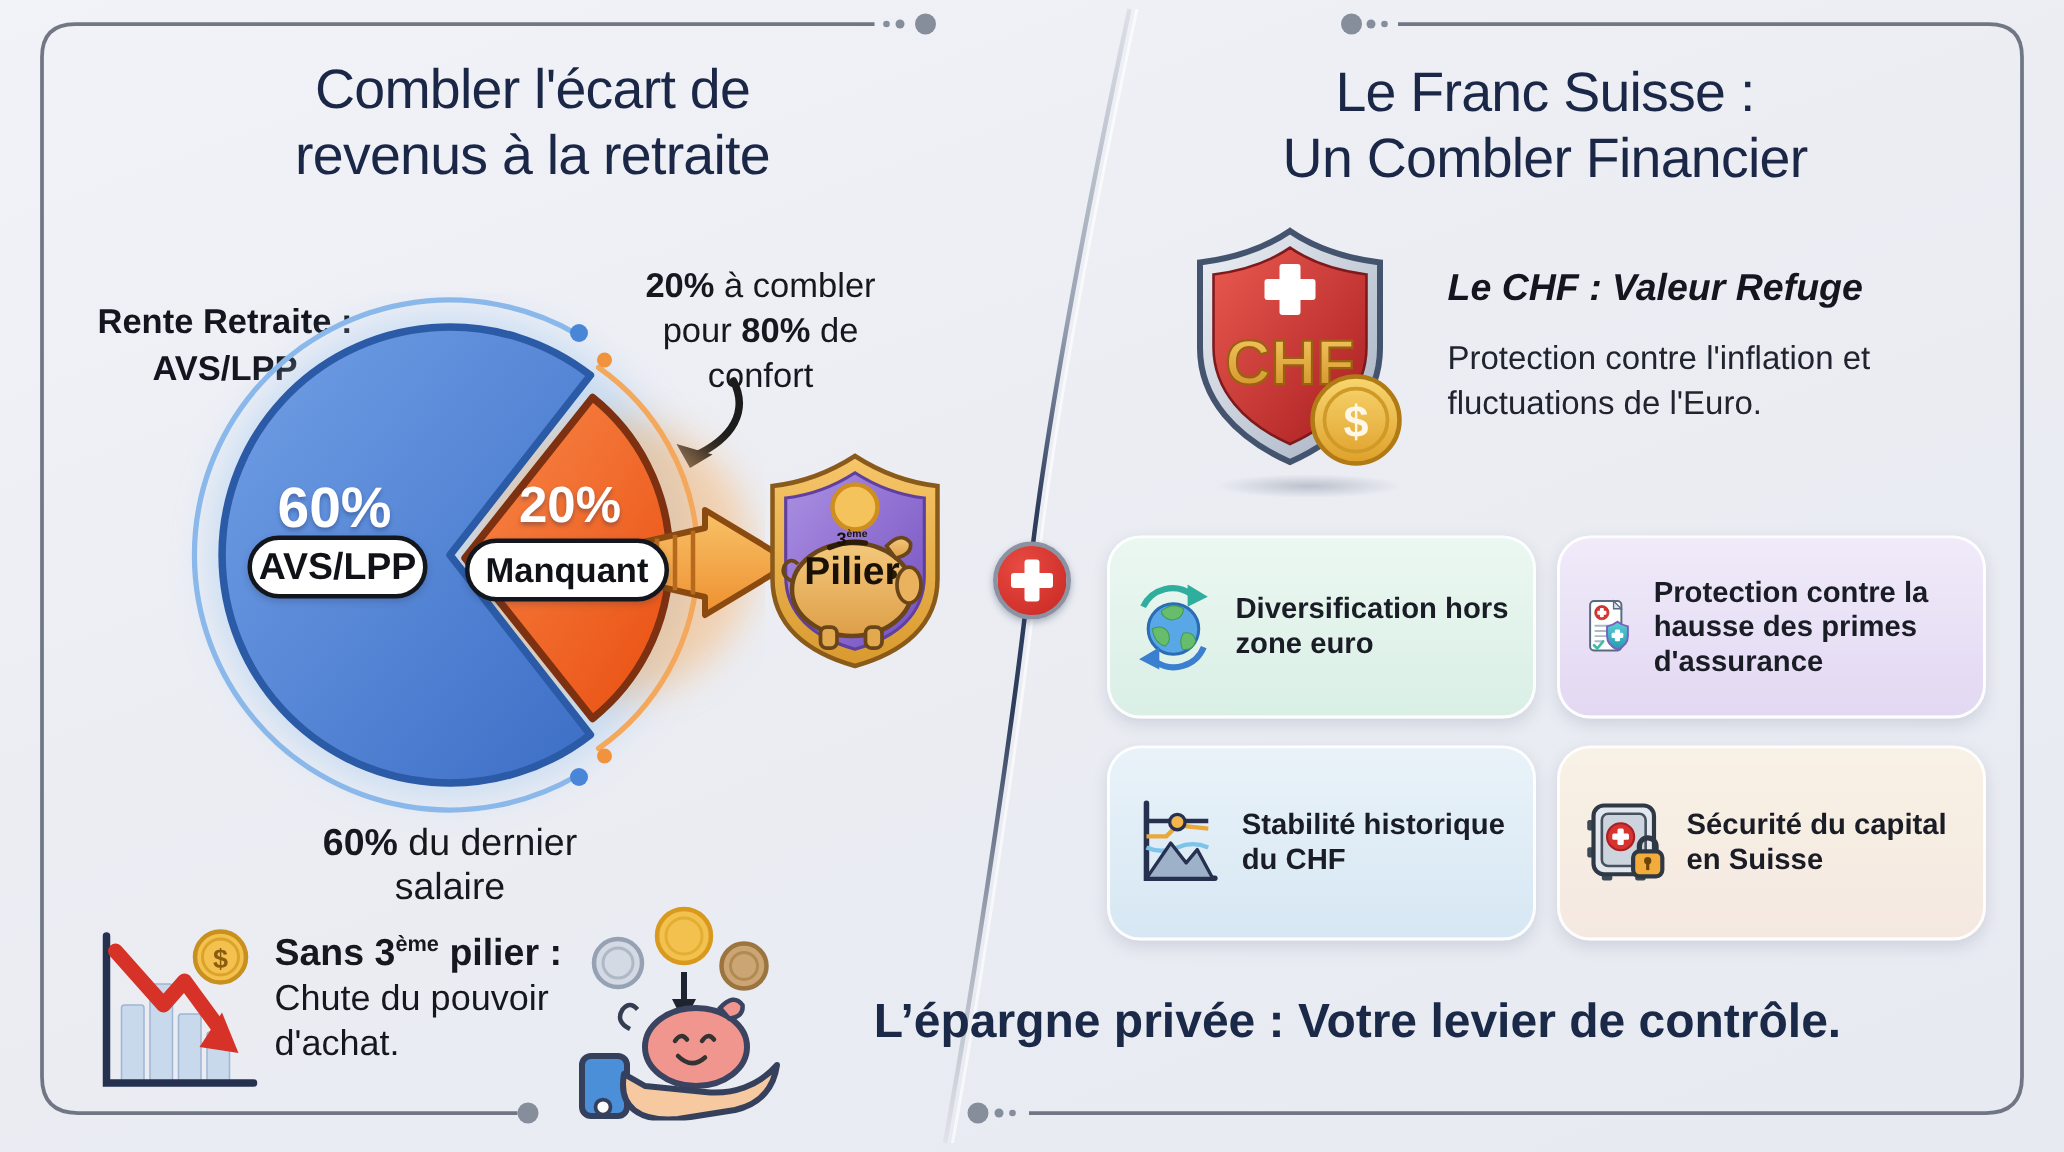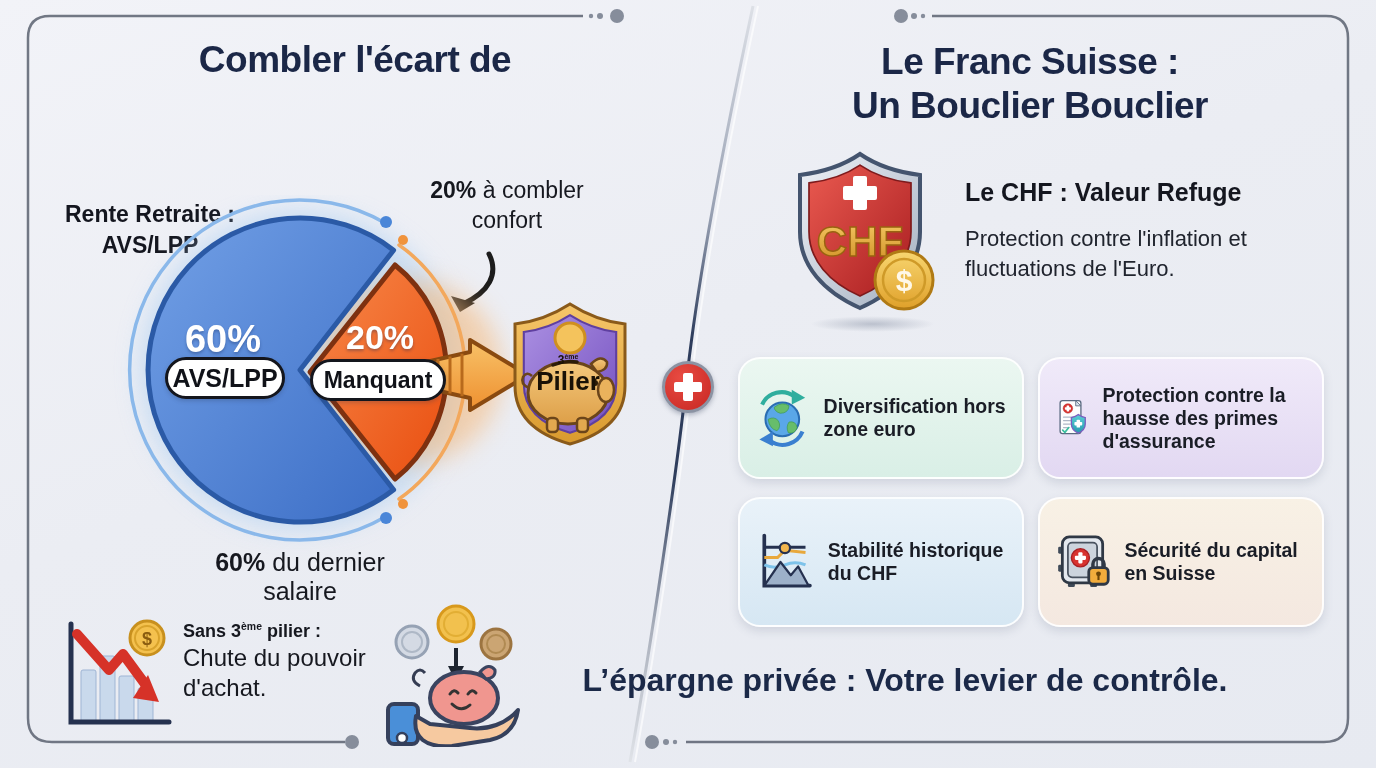--- a/index.html
+++ b/index.html
@@ -3,21 +3,21 @@
 <meta charset="utf-8">
 <style>
   html,body{margin:0;padding:0;background:#dfe2ea;}
   .stage{
     position:relative;width:1376px;height:768px;overflow:hidden;
     background:linear-gradient(160deg,#f2f3f8 0%,#ebedf3 45%,#e7eaf1 100%);
     font-family:"Liberation Sans",sans-serif;color:#1b2747;
   }
   .abs{position:absolute;}
   .ctr{text-align:center;}
-  .ttl{font-weight:bold;font-size:37px;line-height:1.18;color:#1b2747;letter-spacing:-0.5px;}
+  .ttl{font-weight:normal;font-size:37px;line-height:1.18;color:#1b2747;letter-spacing:-0.5px;}
   .blk{color:#16181f;}
   .pill{
     display:flex;align-items:center;justify-content:center;background:#fff;
     border:3px solid #14161d;border-radius:999px;font-weight:bold;color:#101218;
     box-shadow:0 2px 4px rgba(40,50,80,.25);
   }
   .pie-pct{font-weight:bold;color:#fff;text-shadow:0 2px 3px rgba(20,40,90,.35);}
   .card{
     border-radius:22px;display:flex;align-items:center;gap:12px;padding:0 10px 0 14px;
     border:2px solid rgba(255,255,255,.9);box-shadow:0 4px 10px rgba(90,100,130,.18);
@@ -67,29 +67,31 @@
       <circle cx="652" cy="742" r="7"></circle>
         <circle cx="666" cy="742" r="3"></circle>
         <circle cx="675" cy="742" r="2.2"></circle>
     </g>
     <path d="M753,6 C720,160 695,300 686,386 C677,470 652,640 630,762" stroke="url(#divGrad)" stroke-width="3" fill="none"></path>
     <path d="M758,6 C725,160 700,300 691,386 C682,470 657,640 635,762" stroke="#ffffff" stroke-width="2" fill="none" opacity="0.65"></path>
   </svg>
 
   <div class="abs ctr ttl" style="left:90px;top:38px;width:530px;">
     <div>Combler l'écart de</div>
+    <div>revenus à la retraite</div>
   </div>
 
   <div class="abs ctr" style="left:40px;top:163px;width:220px;font-size:23px;font-weight:bold;color:#14161f;line-height:1.35;margin-top:36px;">
     <div>Rente Retraite :</div>
     <div>AVS/LPP</div>
   </div>
 
   <div class="abs ctr blk" style="left:412px;top:176px;width:190px;font-size:23px;line-height:1.3;">
     <div><b>20%</b><span> à combler</span></div>
+    <div><span>pour </span><b>80%</b><span> de</span></div>
     <div><span>confort</span></div>
   </div>
 
   <svg class="abs" style="left:443px;top:250px;" width="70" height="66" viewBox="0 0 70 66">
     <path d="M46,4 C56,24 46,42 20,54" stroke="#1c1c1c" stroke-width="5" fill="none" stroke-linecap="round"></path>
     <polygon points="8,46 17,62 32,53" fill="#1c1c1c"></polygon>
   </svg>
 
   <svg class="abs" style="left:110px;top:195px;" width="400" height="380" viewBox="0 0 400 380">
     <defs>
@@ -183,21 +185,21 @@
     </g>
     <path d="M16,12 V110 H114" stroke="#25314f" stroke-width="5" fill="none" stroke-linecap="round"></path>
     <circle cx="92" cy="26" r="17" fill="#f4c14e" stroke="#c8901e" stroke-width="3"></circle>
     <circle cx="92" cy="26" r="12" fill="none" stroke="#d9a32c" stroke-width="2"></circle>
     <text x="92" y="33" text-anchor="middle" font-size="18" font-weight="bold" fill="#8a5c10">$</text>
     <path d="M22,22 L54,58 L68,42 L90,72" stroke="#d63228" stroke-width="10" fill="none" stroke-linejoin="round" stroke-linecap="round"></path>
     <polygon points="104,90 78,86 93,63" fill="#d63228"></polygon>
   </svg>
 
   <div class="abs blk" style="left:183px;top:620px;width:215px;font-size:24px;line-height:1.25;">
-    <div style="font-size:18px;font-weight:bold;"><span>Sans 3</span><span class="sup">ème</span><span> pilier :</span></div>
+    <div style="font-size:25px;font-weight:bold;"><span>Sans 3</span><span class="sup">ème</span><span> pilier :</span></div>
     <div>Chute du pouvoir</div>
     <div>d'achat.</div>
   </div>
 
   <svg class="abs" style="left:382px;top:592px;" width="140" height="155" viewBox="0 0 140 155">
     <circle cx="30" cy="50" r="16" fill="#d4dae4" stroke="#96a2b4" stroke-width="3"></circle>
     <circle cx="30" cy="50" r="10" fill="none" stroke="#aeb8c6" stroke-width="2"></circle>
     <circle cx="74" cy="32" r="18" fill="#f2c14e" stroke="#d8991c" stroke-width="3"></circle>
     <circle cx="74" cy="32" r="12" fill="none" stroke="#e2ae34" stroke-width="2"></circle>
     <circle cx="114" cy="52" r="15" fill="#cba573" stroke="#9c7440" stroke-width="3"></circle>
@@ -216,21 +218,21 @@
 
   <div class="abs ctr" style="left:505px;top:662px;width:800px;font-size:32px;font-weight:bold;color:#1b2948;text-align:center;">L’épargne privée : Votre levier de contrôle.</div>
 
   <div class="abs badge" style="left:662px;top:361px;">
     <span class="h"></span>
       <span class="v"></span>
   </div>
 
   <div class="abs ctr ttl" style="left:790px;top:40px;width:480px;">
     <div>Le Franc Suisse :</div>
-    <div>Un Bouclier Bouclier</div>
+    <div>Un Combler Financier</div>
   </div>
 
   <div class="abs shadow-ell" style="left:810px;top:316px;width:125px;height:16px;border-radius:50%;"></div>
   <svg class="abs" style="left:788px;top:150px;" width="164" height="178" viewBox="0 0 164 178">
     <defs>
       <linearGradient id="silverGrad" x1="0" y1="0" x2="1" y2="1">
         <stop offset="0" stop-color="#eef1f6"></stop>
           <stop offset="1" stop-color="#a3afc0"></stop>
       </linearGradient>
       <linearGradient id="redGrad" x1="0" y1="0" x2="1" y2="1">
@@ -251,21 +253,21 @@
     <g fill="#fff">
       <rect x="65" y="26" width="14" height="34" rx="2"></rect>
         <rect x="55" y="36" width="34" height="14" rx="2"></rect>
     </g>
     <text x="72" y="106" text-anchor="middle" font-size="42" font-weight="bold" fill="url(#goldTextGrad)" stroke="#9a6210" stroke-width="1.5">CHF</text>
     <circle cx="116" cy="130" r="29" fill="url(#coinGrad)" stroke="#b07a14" stroke-width="3"></circle>
     <circle cx="116" cy="130" r="21" fill="none" stroke="#cf9a28" stroke-width="2.5"></circle>
     <text x="116" y="141" text-anchor="middle" font-size="30" font-weight="bold" fill="#fff8e8">$</text>
   </svg>
 
-  <div class="abs" style="left:965px;top:178px;width:300px;font-size:25px;font-weight:bold;color:#14161f;">Le CHF : Valeur Refuge</div>
+  <div class="abs" style="left:965px;top:178px;width:300px;font-size:25px;font-weight:bold;color:#14161f;font-style:italic;">Le CHF : Valeur Refuge</div>
   <div class="abs" style="left:965px;top:224px;width:300px;font-size:22px;line-height:1.35;color:#20242e;">Protection contre l'inflation et fluctuations de l'Euro.</div>
 
   <div class="abs card c1" style="left:738px;top:357px;width:258px;height:118px;">
     <svg width="84" height="92" viewBox="0 0 84 92">
       <circle cx="42" cy="48" r="25" fill="#5aa7e8" stroke="#2a6db2" stroke-width="3"></circle>
       <g fill="#67bd6b" stroke="#3e9a4e" stroke-width="1">
         <path d="M30,30 q12,-9 22,-2 q-1,11 -13,11 q-9,-3 -9,-9 Z"></path>
         <path d="M21,48 q9,-5 15,2 q5,9 -2,15 q-11,-3 -13,-17 Z"></path>
         <path d="M52,52 q10,-2 12,8 q-3,10 -13,8 q-4,-9 1,-16 Z"></path>
       </g>

